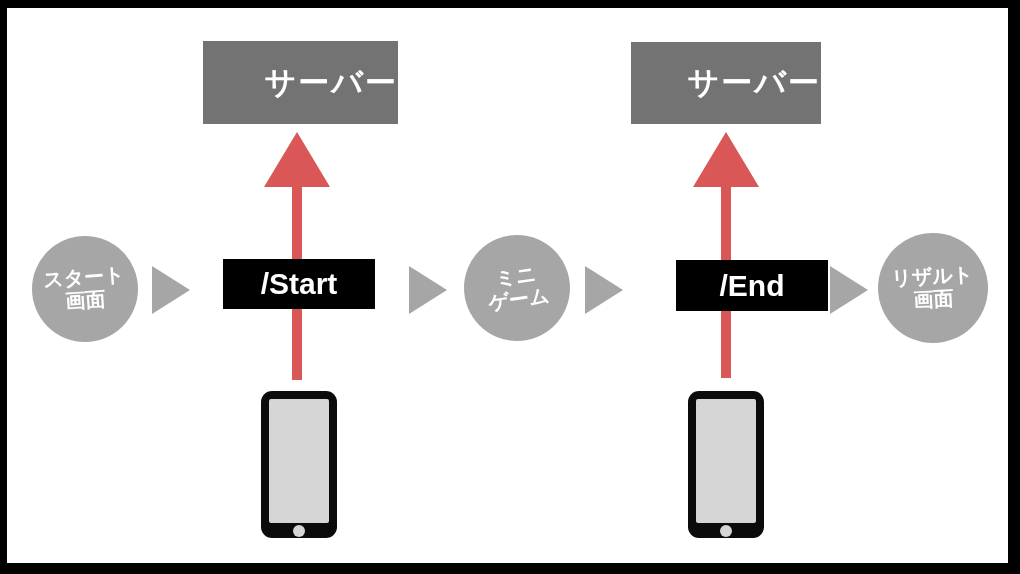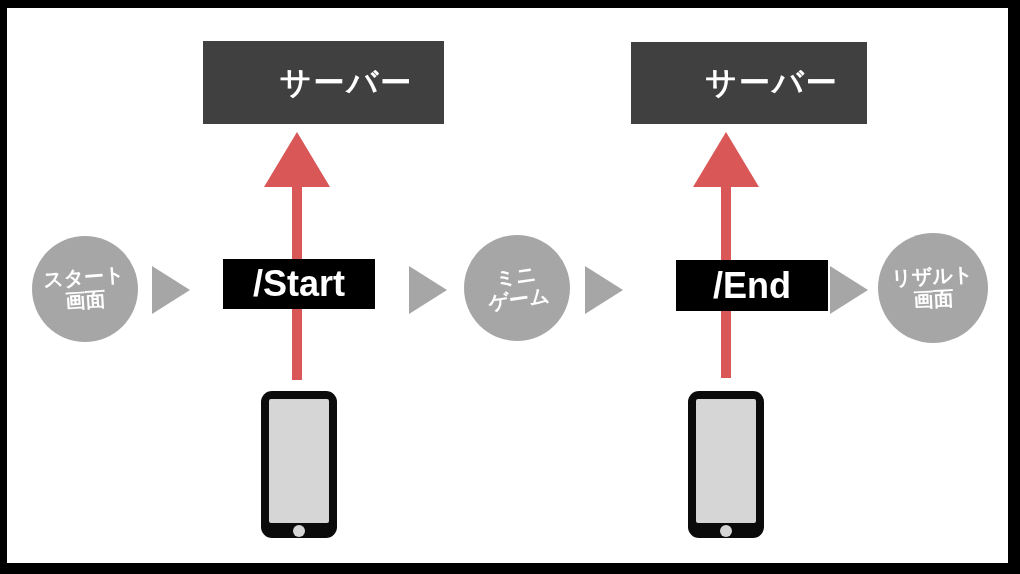--- a/index.html
+++ b/index.html
@@ -8,22 +8,22 @@
     font-family:"Liberation Sans","DejaVu Sans",sans-serif;
     background:#000;
     position:relative;
     overflow:hidden;
   }
   .frame { position:absolute; left:0; top:0; width:1020px; height:574px; background:#000; }
   .canvas { position:absolute; left:7px; top:8px; width:1001px; height:555px; background:#ffffff; }
 
   
   .server {
-    position:absolute; background:#404040;
-    display:flex; align-items:center; justify-content:center;padding-left:46px;
+    position:absolute; background:#737373;
+    display:flex; align-items:center; justify-content:flex-end;
   }
   .server span {
     color:#fff; font-weight:bold; font-size:31px; letter-spacing:2px;
   }
   .server1 { left:203px; top:41px;  width:195px; height:83px; }
   .server2 { left:631px; top:42px;  width:190px; height:82px; }
 
   
   .red-line { position:absolute; width:10px; background:#d95757; }
   .red-line1 { left:292px; top:185px; height:195px; }
@@ -63,21 +63,21 @@
   .tri1 { left:152px; top:266px; }
   .tri2 { left:409px; top:266px; }
   .tri3 { left:585px; top:266px; }
   .tri4 { left:830px; top:266px; }
 
   
   .step {
     position:absolute; background:#000;
     display:flex; align-items:center; justify-content:center;
   }
-  .step span { color:#fff; font-weight:bold; font-size:36px; }
+  .step span { color:#fff; font-weight:bold; font-size:30px; }
   .step1 { left:223px; top:259px; width:152px; height:50px; }
   .step2 { left:676px; top:260px; width:152px; height:51px; }
 
   
   .phone {
     position:absolute; width:76px; height:147px;
     background:#0b0b0b; border-radius:11px;
   }
   .phone1 { left:261px; top:391px; }
   .phone2 { left:688px; top:391px; }

